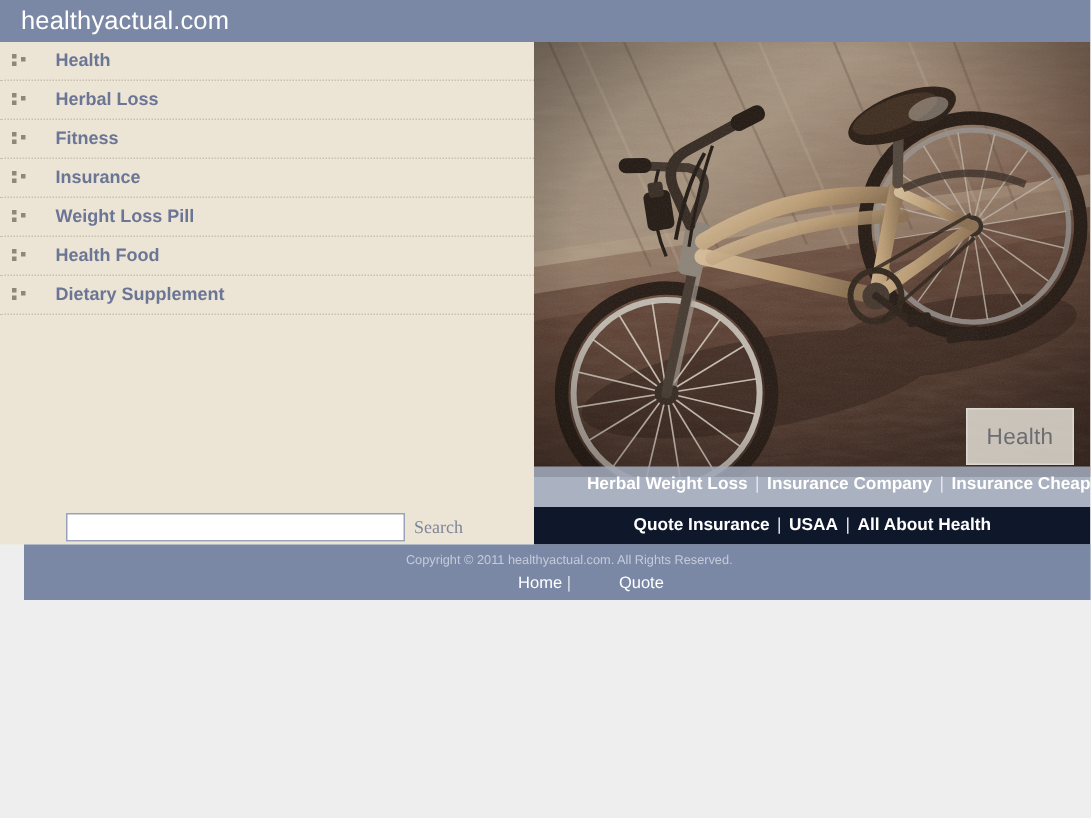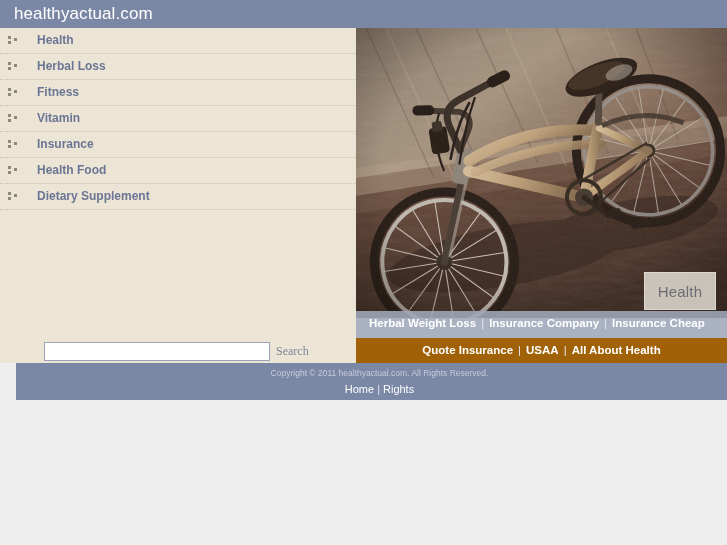--- a/index.html
+++ b/index.html
@@ -174,33 +174,33 @@
   
   .linkbar {
     position: absolute;
     left: 0;
     width: 371px;
     height: 27px;
     background: #9ba3b9;
     box-sizing: border-box;
   }
   .linkbar.one { top: 283px; background: rgba(160,168,186,0.88); }
-  .linkbar.two { top: 310px; background: #a16207; }
+  .linkbar.two { top: 310px; background: #0f172a; }
 
   .linkbar-inner {
     position: absolute;
     left: 0; right: 0;
     top: 6px;
     text-align: center;
     font-size: 11.5px;
     font-weight: bold;
     color: #ffffff;
     white-space: nowrap;
   }
-  .linkbar.one .linkbar-inner { text-align: left; padding-left: 13px; }
+  .linkbar.one .linkbar-inner { text-align: right; padding-left: 13px; }
   .linkbar a {
     color: #ffffff;
     text-decoration: none;
     cursor: pointer;
   }
   .linkbar .sep {
     color: #e3e6ee;
     padding: 0 5px;
     font-weight: normal;
   }
@@ -229,20 +229,21 @@
     top: 20px;
     text-align: center;
     font-size: 11px;
     color: #ffffff;
     white-space: nowrap;
   }
   .footer-links a {
     color: #ffffff;
     text-decoration: none;
     cursor: pointer;
+    margin-left: 29px;
   }
   .footer-links .sep {
     color: #dfe3ec;
     padding: 0 3px;
   }
 
   
   .page-bottom {
     position: absolute;
     left: 0;
@@ -288,29 +289,29 @@
               <i class="c"></i>
             </span>
             <span class="nav-label">Fitness</span>
           </li>
           <li class="nav-item">
             <span class="nav-icon">
               <i class="a"></i>
               <i class="b"></i>
               <i class="c"></i>
             </span>
-            <span class="nav-label">Vitamin</span>
-          </li>
-          <li class="nav-item">
-            <span class="nav-icon">
-              <i class="a"></i>
-              <i class="b"></i>
-              <i class="c"></i>
-            </span>
             <span class="nav-label">Insurance</span>
+          </li>
+          <li class="nav-item">
+            <span class="nav-icon">
+              <i class="a"></i>
+              <i class="b"></i>
+              <i class="c"></i>
+            </span>
+            <span class="nav-label">Weight Loss Pill</span>
           </li>
           <li class="nav-item">
             <span class="nav-icon">
               <i class="a"></i>
               <i class="b"></i>
               <i class="c"></i>
             </span>
             <span class="nav-label">Health Food</span>
           </li>
           <li class="nav-item">
@@ -524,18 +525,18 @@
 
       <div class="linkbar two">
         <div class="linkbar-inner" id="linkbar-bottom"><a>Quote Insurance</a><span class="sep">|</span><a>USAA</a><span class="sep">|</span><a>All About Health</a></div>
       </div>
 
     </div>
   </div>
 
   <div class="footer">
     <div class="copyright">Copyright © 2011 healthyactual.com. All Rights Reserved.</div>
-    <div class="footer-links" id="footer-links"><a>Home</a><span class="sep">|</span><a>Rights</a></div>
+    <div class="footer-links" id="footer-links"><a>Home</a><span class="sep">|</span><a>Quote</a></div>
   </div>
 
   <div class="page-bottom"></div>
 
 </div>
 
 </body></html>

